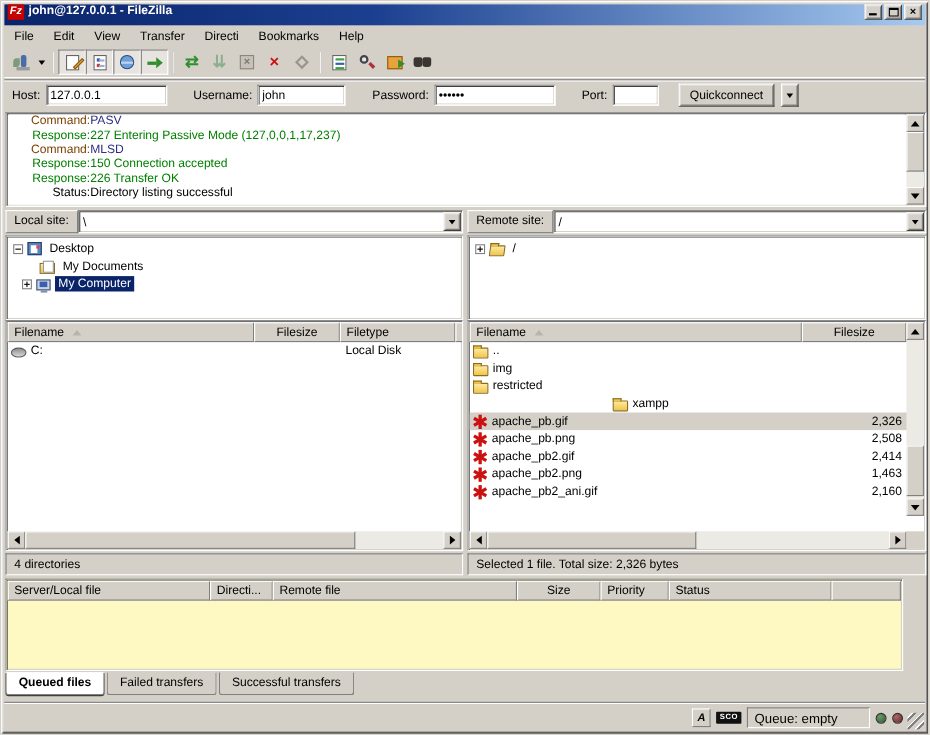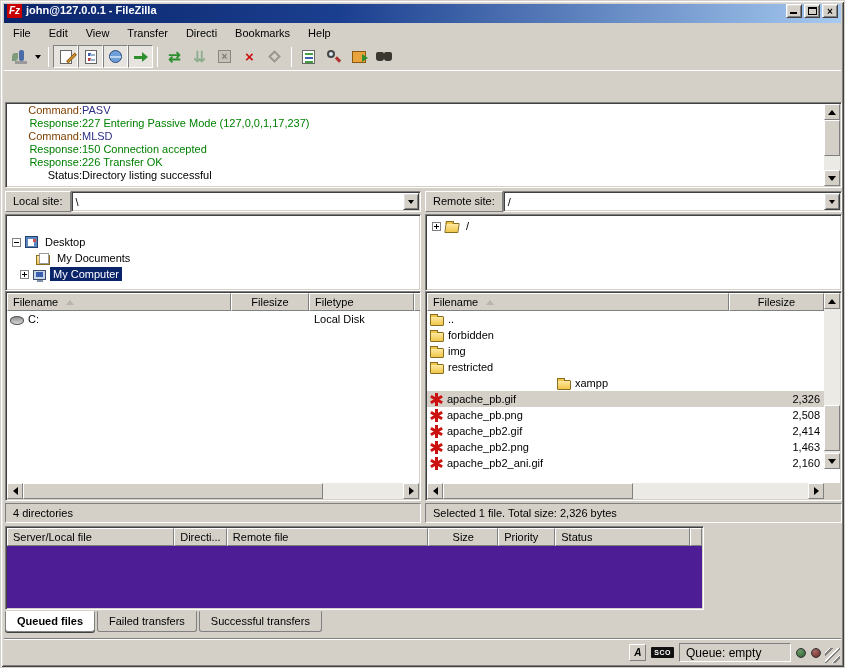--- a/index.html
+++ b/index.html
@@ -153,21 +153,21 @@
   .cell { overflow:hidden; white-space:nowrap; padding:0 5px; }
   .cell.r { text-align:right; }
   .name-cell { display:flex; align-items:center; padding-left:3px; }
   .corner { position:absolute; right:1px; bottom:1px; width:16px; height:16px; background:#d4d0c8; }
 
   
   .pane-status { position:absolute; top:502px; height:20px; padding:3px 7px; background:#d4d0c8; white-space:nowrap; overflow:hidden; }
   .pane-status-local { left:4px; width:416px; } .pane-status-remote { left:424px; width:417px; }
 
   
-  .queuebox { position:absolute; left:4px; top:525px; width:699px; height:84px; background:#4c1d95; overflow:hidden; }
+  .queuebox { position:absolute; left:4px; top:525px; width:816px; height:84px; background:#fef9c3; overflow:hidden; }
   .queue-head { position:absolute; left:1px; top:1px; right:1px; height:18px; display:flex; }
 
   
   .tabs { position:absolute; left:4px; top:610px; display:flex; align-items:flex-start; }
   .tab { padding:3px 11px 4px; background:#d4d0c8; border:1px solid #808080; border-top:1px solid #d4d0c8; border-radius:0 0 3px 3px; margin-right:2px; }
   .tab.active { background:#fff; font-weight:bold; border-top:1px solid #fff; box-shadow:0 1px 0 #404040; }
 
   
   .statusbar { position:absolute; left:3px; right:3px; bottom:3px; height:26px; border-top:1px solid #808080; box-shadow:0 1px 0 #ffffff inset; }
   .sb-right { position:absolute; right:20px; top:4px; display:flex; align-items:center; gap:5px; }
@@ -283,20 +283,38 @@
         </span>
     </div>
     <div class="tb-btn">
       <span class="ico ico-binoc">
           <i></i>
           <i></i>
         </span>
     </div>
   </div>
 
+  <div class="quickbar">
+    <span class="qlabel">Host:</span>
+    <input class="qinput field" style="width: 110px;" value="127.0.0.1">
+    <span class="gap"></span>
+    <span class="qlabel">Username:</span>
+    <input class="qinput field" style="width: 80px;" value="john">
+    <span class="gap"></span>
+    <span class="qlabel">Password:</span>
+    <input class="qinput field" style="width: 110px;" value="••••••">
+    <span class="gap"></span>
+    <span class="qlabel">Port:</span>
+    <input class="qinput field" style="width: 42px;" value="">
+    <span class="gap" style="width:8px;"></span>
+    <button class="qc-btn raised" style="font-family:'Liberation Sans',sans-serif;">Quickconnect</button>
+    <div class="qc-drop raised">
+        <span class="arr-down-s"></span>
+      </div>
+  </div>
 
   <div class="logbox field">
     <div class="log-inner">
       <div class="log-line t-command">
           <span class="log-lbl">Command:</span>
           <span class="log-txt">PASV</span>
         </div>
       <div class="log-line t-response">
           <span class="log-lbl">Response:</span>
           <span class="log-txt">227 Entering Passive Mode (127,0,0,1,17,237)</span>
@@ -343,21 +361,21 @@
     <div class="site-label raised-lite">Remote site:</div>
     <div class="site-combo field">
       <span>/</span>
       <div class="combo-btn raised">
           <span class="arr-down-s"></span>
         </div>
     </div>
   </div>
 
   <div class="treebox treebox-local field">
-    <div style="padding:19px 0 0 6px;">
+    <div style="padding:3px 0 0 6px;">
       <div class="tree-row">
         <span class="expander"></span>
         <span class="icon desktop-icon"></span>
         <span class="tree-label">Desktop</span>
       </div>
       <div class="tree-row">
         <span class="indent24"></span>
         <span class="icon mydocs-icon"></span>
         <span class="tree-label">My Documents</span>
       </div>
@@ -425,27 +443,20 @@
         </div>
       <div class="hcell r raised-lite" style="flex:1;">
           <span>Filesize</span>
         </div>
     </div>
     <div class="list-rows" style="width:398px;">
       <div class="list-row">
         <div class="name-cell" style="flex:1;">
             <span class="icon folder-icon"></span>
             <span>..</span>
-          </div>
-        <div class="cell r" style="width:90px;"></div>
-      </div>
-      <div class="list-row">
-        <div class="name-cell" style="flex:1;">
-            <span class="icon folder-icon"></span>
-            <span>forbidden</span>
           </div>
         <div class="cell r" style="width:90px;"></div>
       </div>
       <div class="list-row">
         <div class="name-cell" style="flex:1;">
             <span class="icon folder-icon"></span>
             <span>img</span>
           </div>
         <div class="cell r" style="width:90px;"></div>
       </div>

